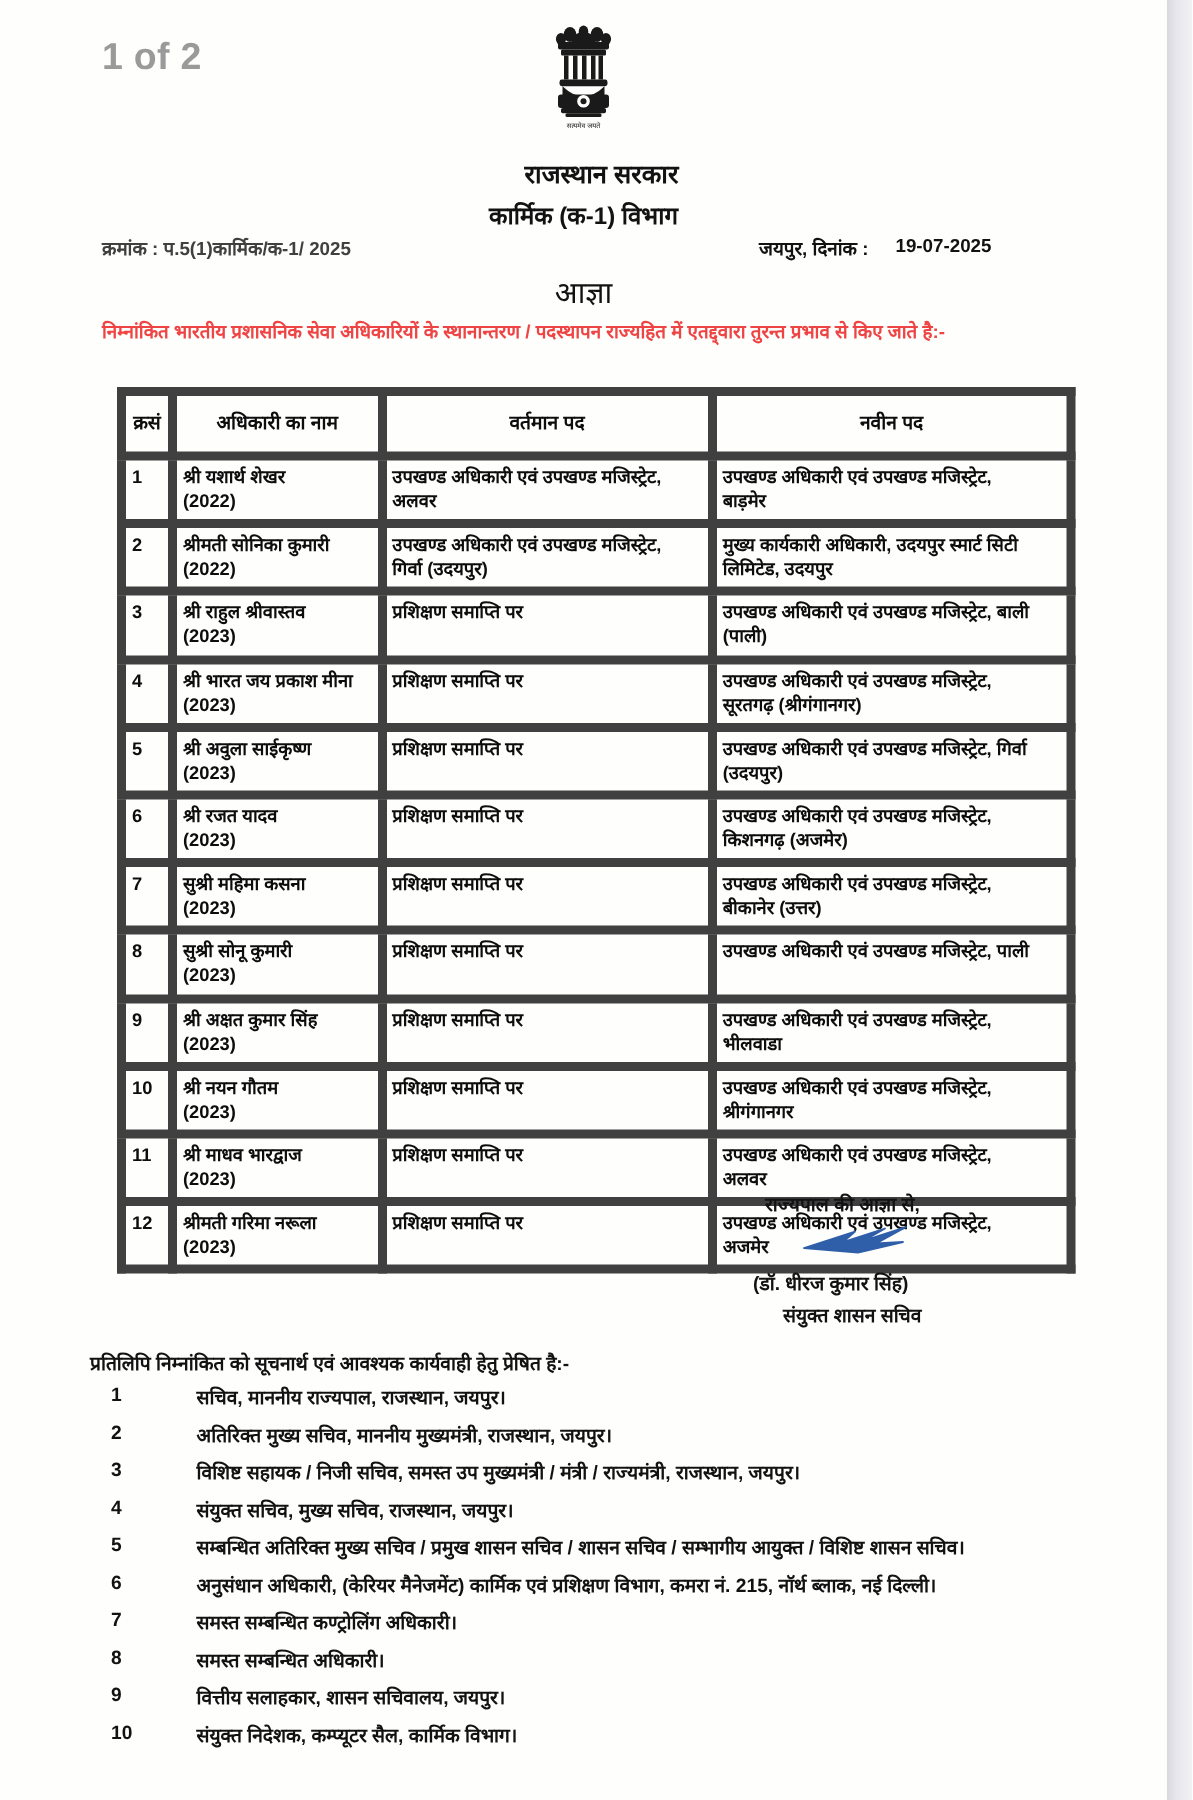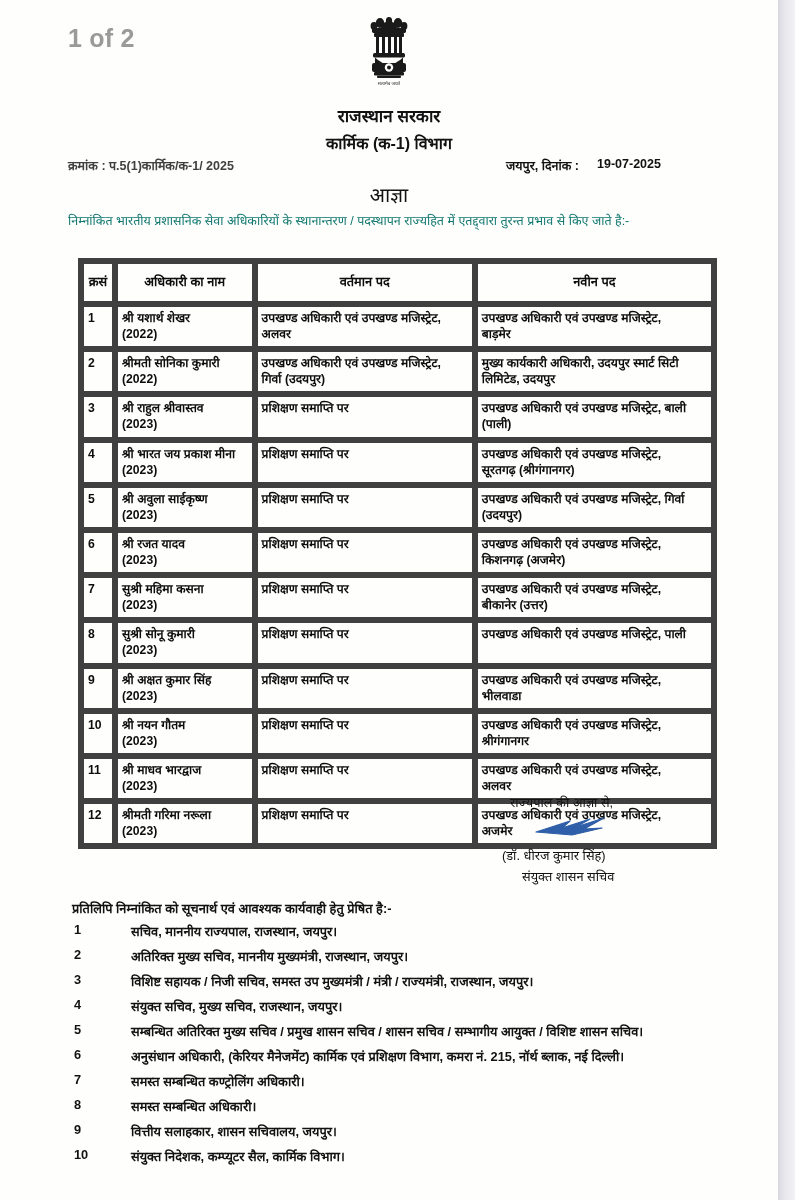--- a/index.html
+++ b/index.html
@@ -60,20 +60,21 @@
     position: absolute;
     width: 778px;
     left: 0;
     text-align: center;
     color: #121212;
   }
   #gov-name {
     top: 104px;
     font-size: 17px;
     font-weight: bold;
+    padding-left: 12px;
   }
   #dept-name {
     top: 132px;
     font-size: 16px;
     font-weight: bold;
   }
   #order-word {
     top: 181px;
     font-size: 20px;
     font-weight: normal;
@@ -103,22 +104,22 @@
     font-weight: bold;
     color: #121212;
   }
 
   #preamble {
     position: absolute;
     left: 68px;
     top: 212px;
     width: 680px;
     font-size: 12.5px;
-    font-weight: normal;
-    color: #0f766e;
+    font-weight: bold;
+    color: #ef4444;
     white-space: nowrap;
   }
 
   
   #officer-table {
     position: absolute;
     left: 78px;
     top: 258px;
     width: 639px;
     border-collapse: collapse;
@@ -146,32 +147,32 @@
   .col-new  { width: 240px; }
   .cell-sub { display: block; }
 
   
   #sign-block {
     position: absolute;
     left: 488px;
     top: 793px;
     width: 260px;
     font-size: 12.8px;
-    font-weight: normal;
+    font-weight: bold;
     color: #121212;
   }
   #by-order-line { margin: 0 0 2px 22px; }
   #signature-mark { height: 30px; margin-left: 44px; }
   #signer-name { margin: 0 0 3px 14px; }
   #signer-title { margin: 0 0 0 34px; }
 
   
   #dist-heading {
     position: absolute;
-    left: 72px;
+    left: 60px;
     top: 899px;
     font-size: 12.8px;
     font-weight: bold;
     color: #121212;
   }
   #dist-list {
     position: absolute;
     left: 68px;
     top: 922px;
     width: 690px;

